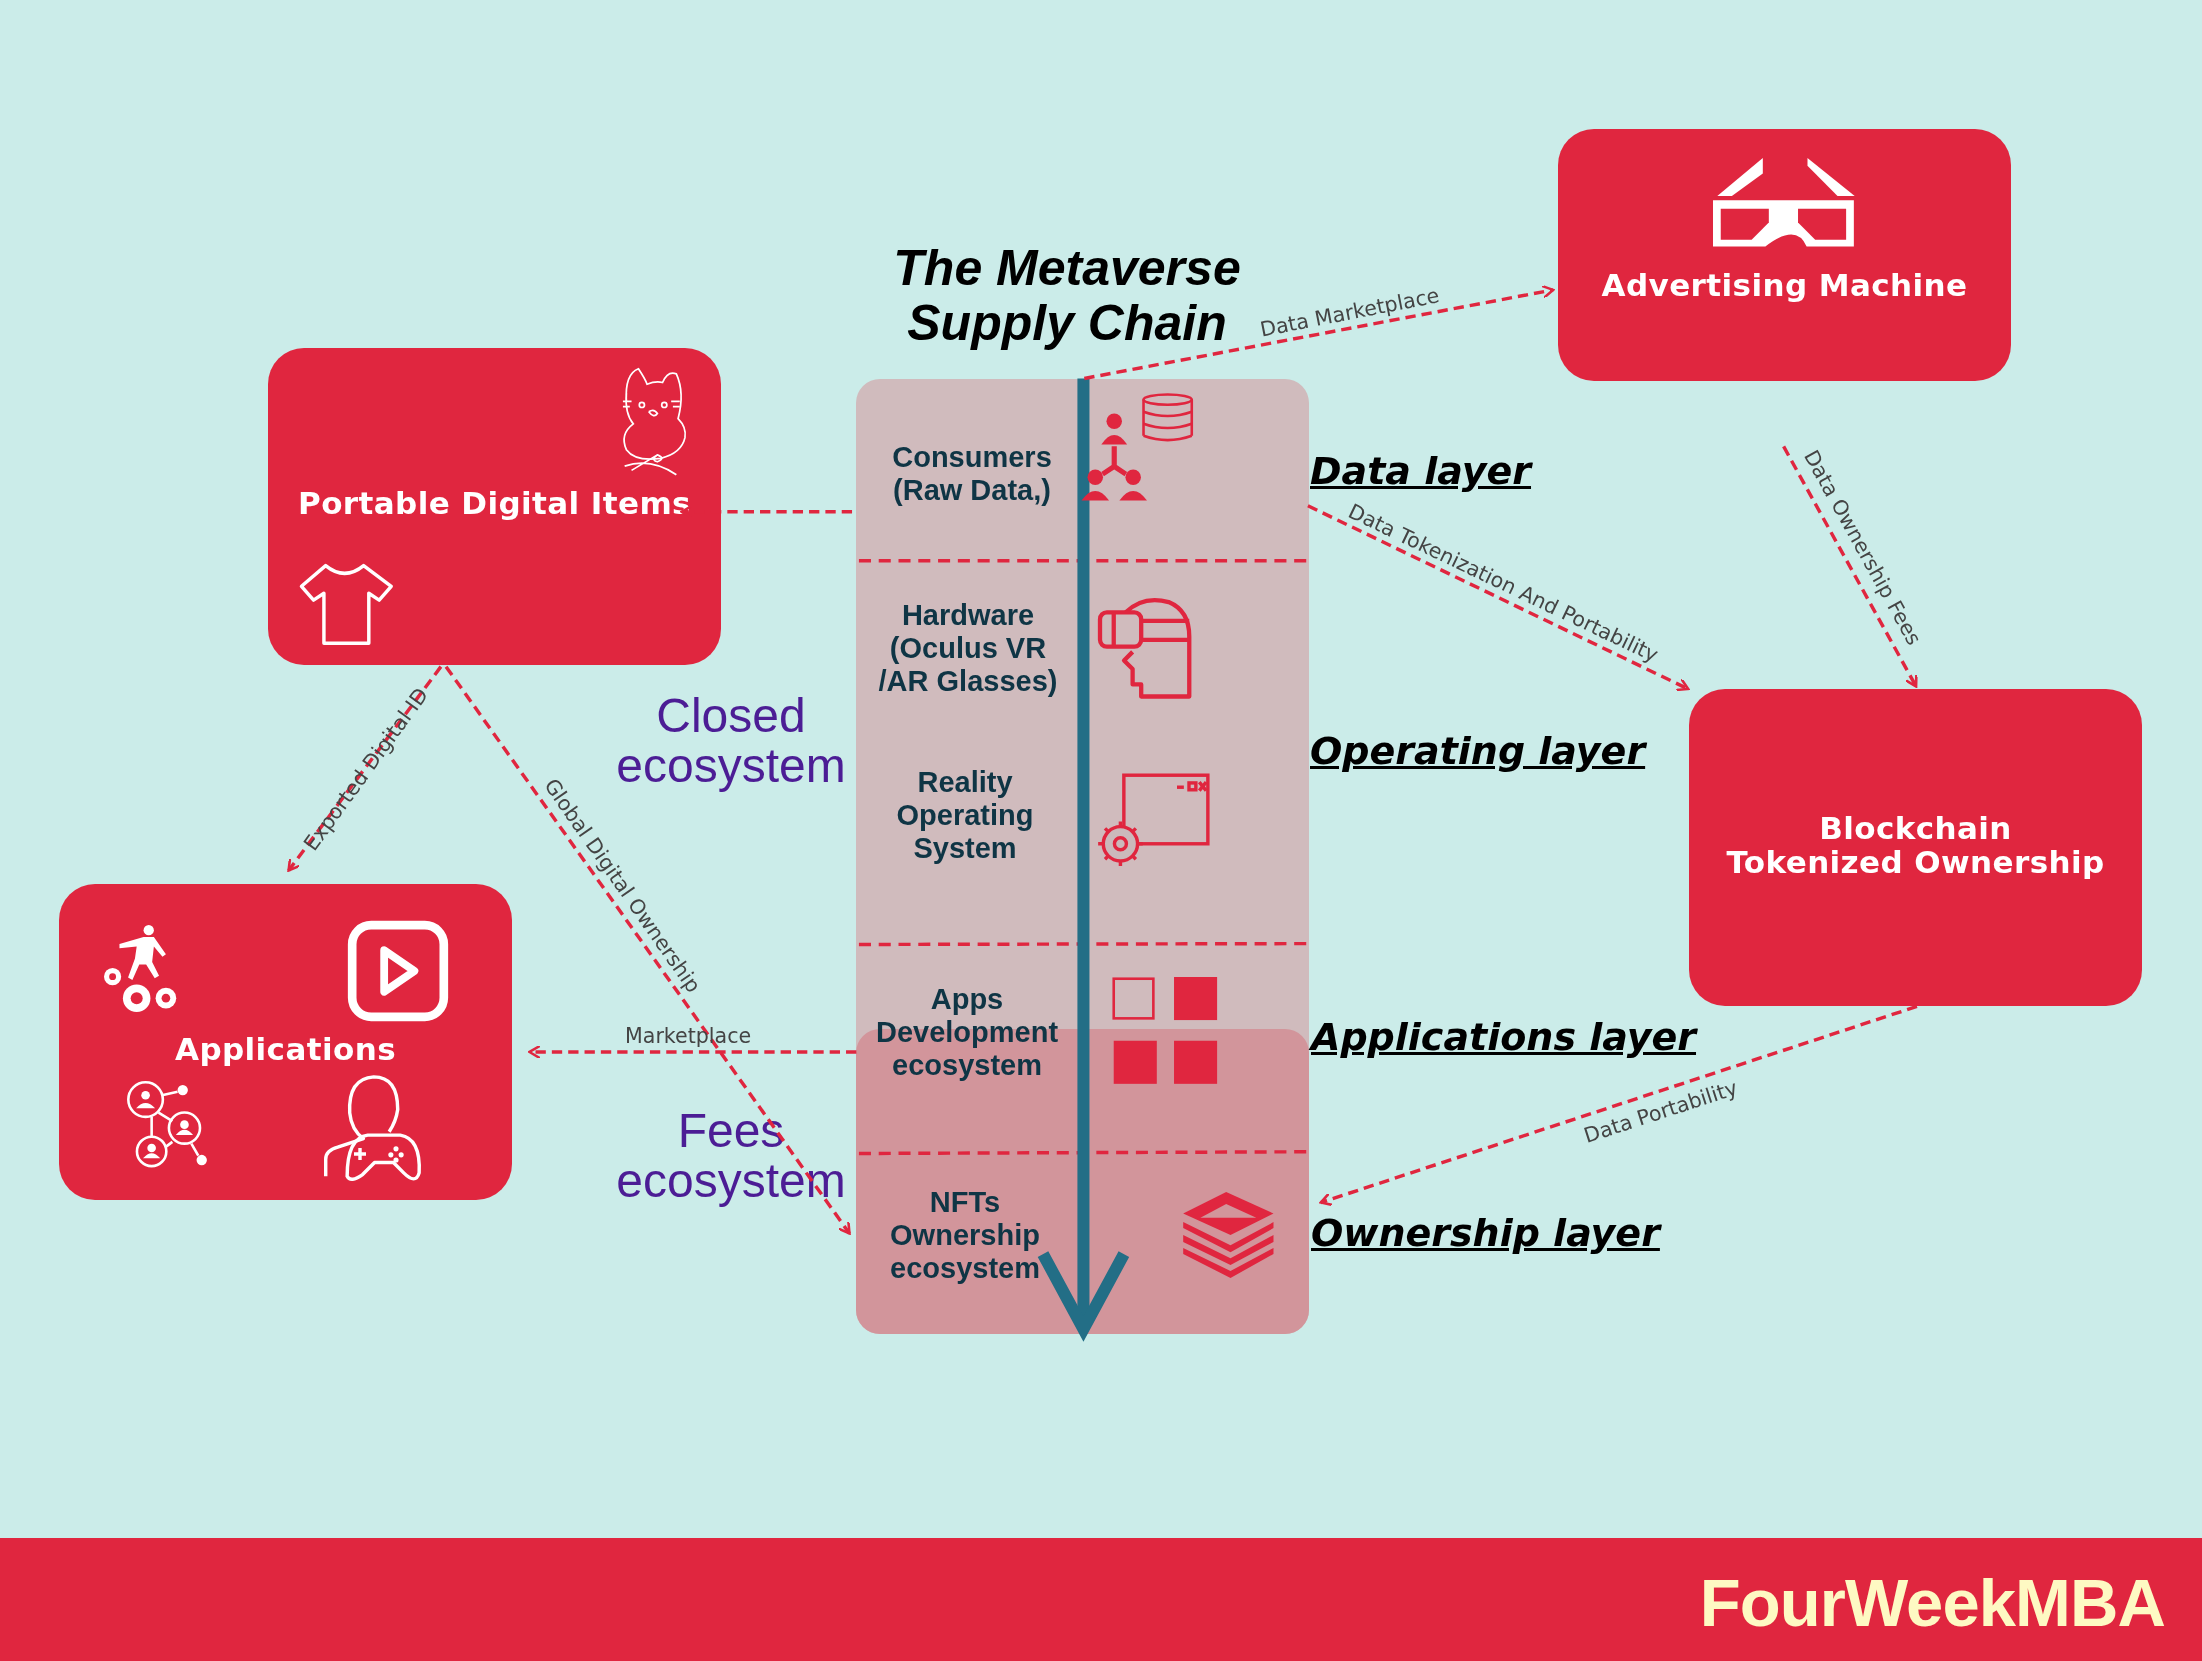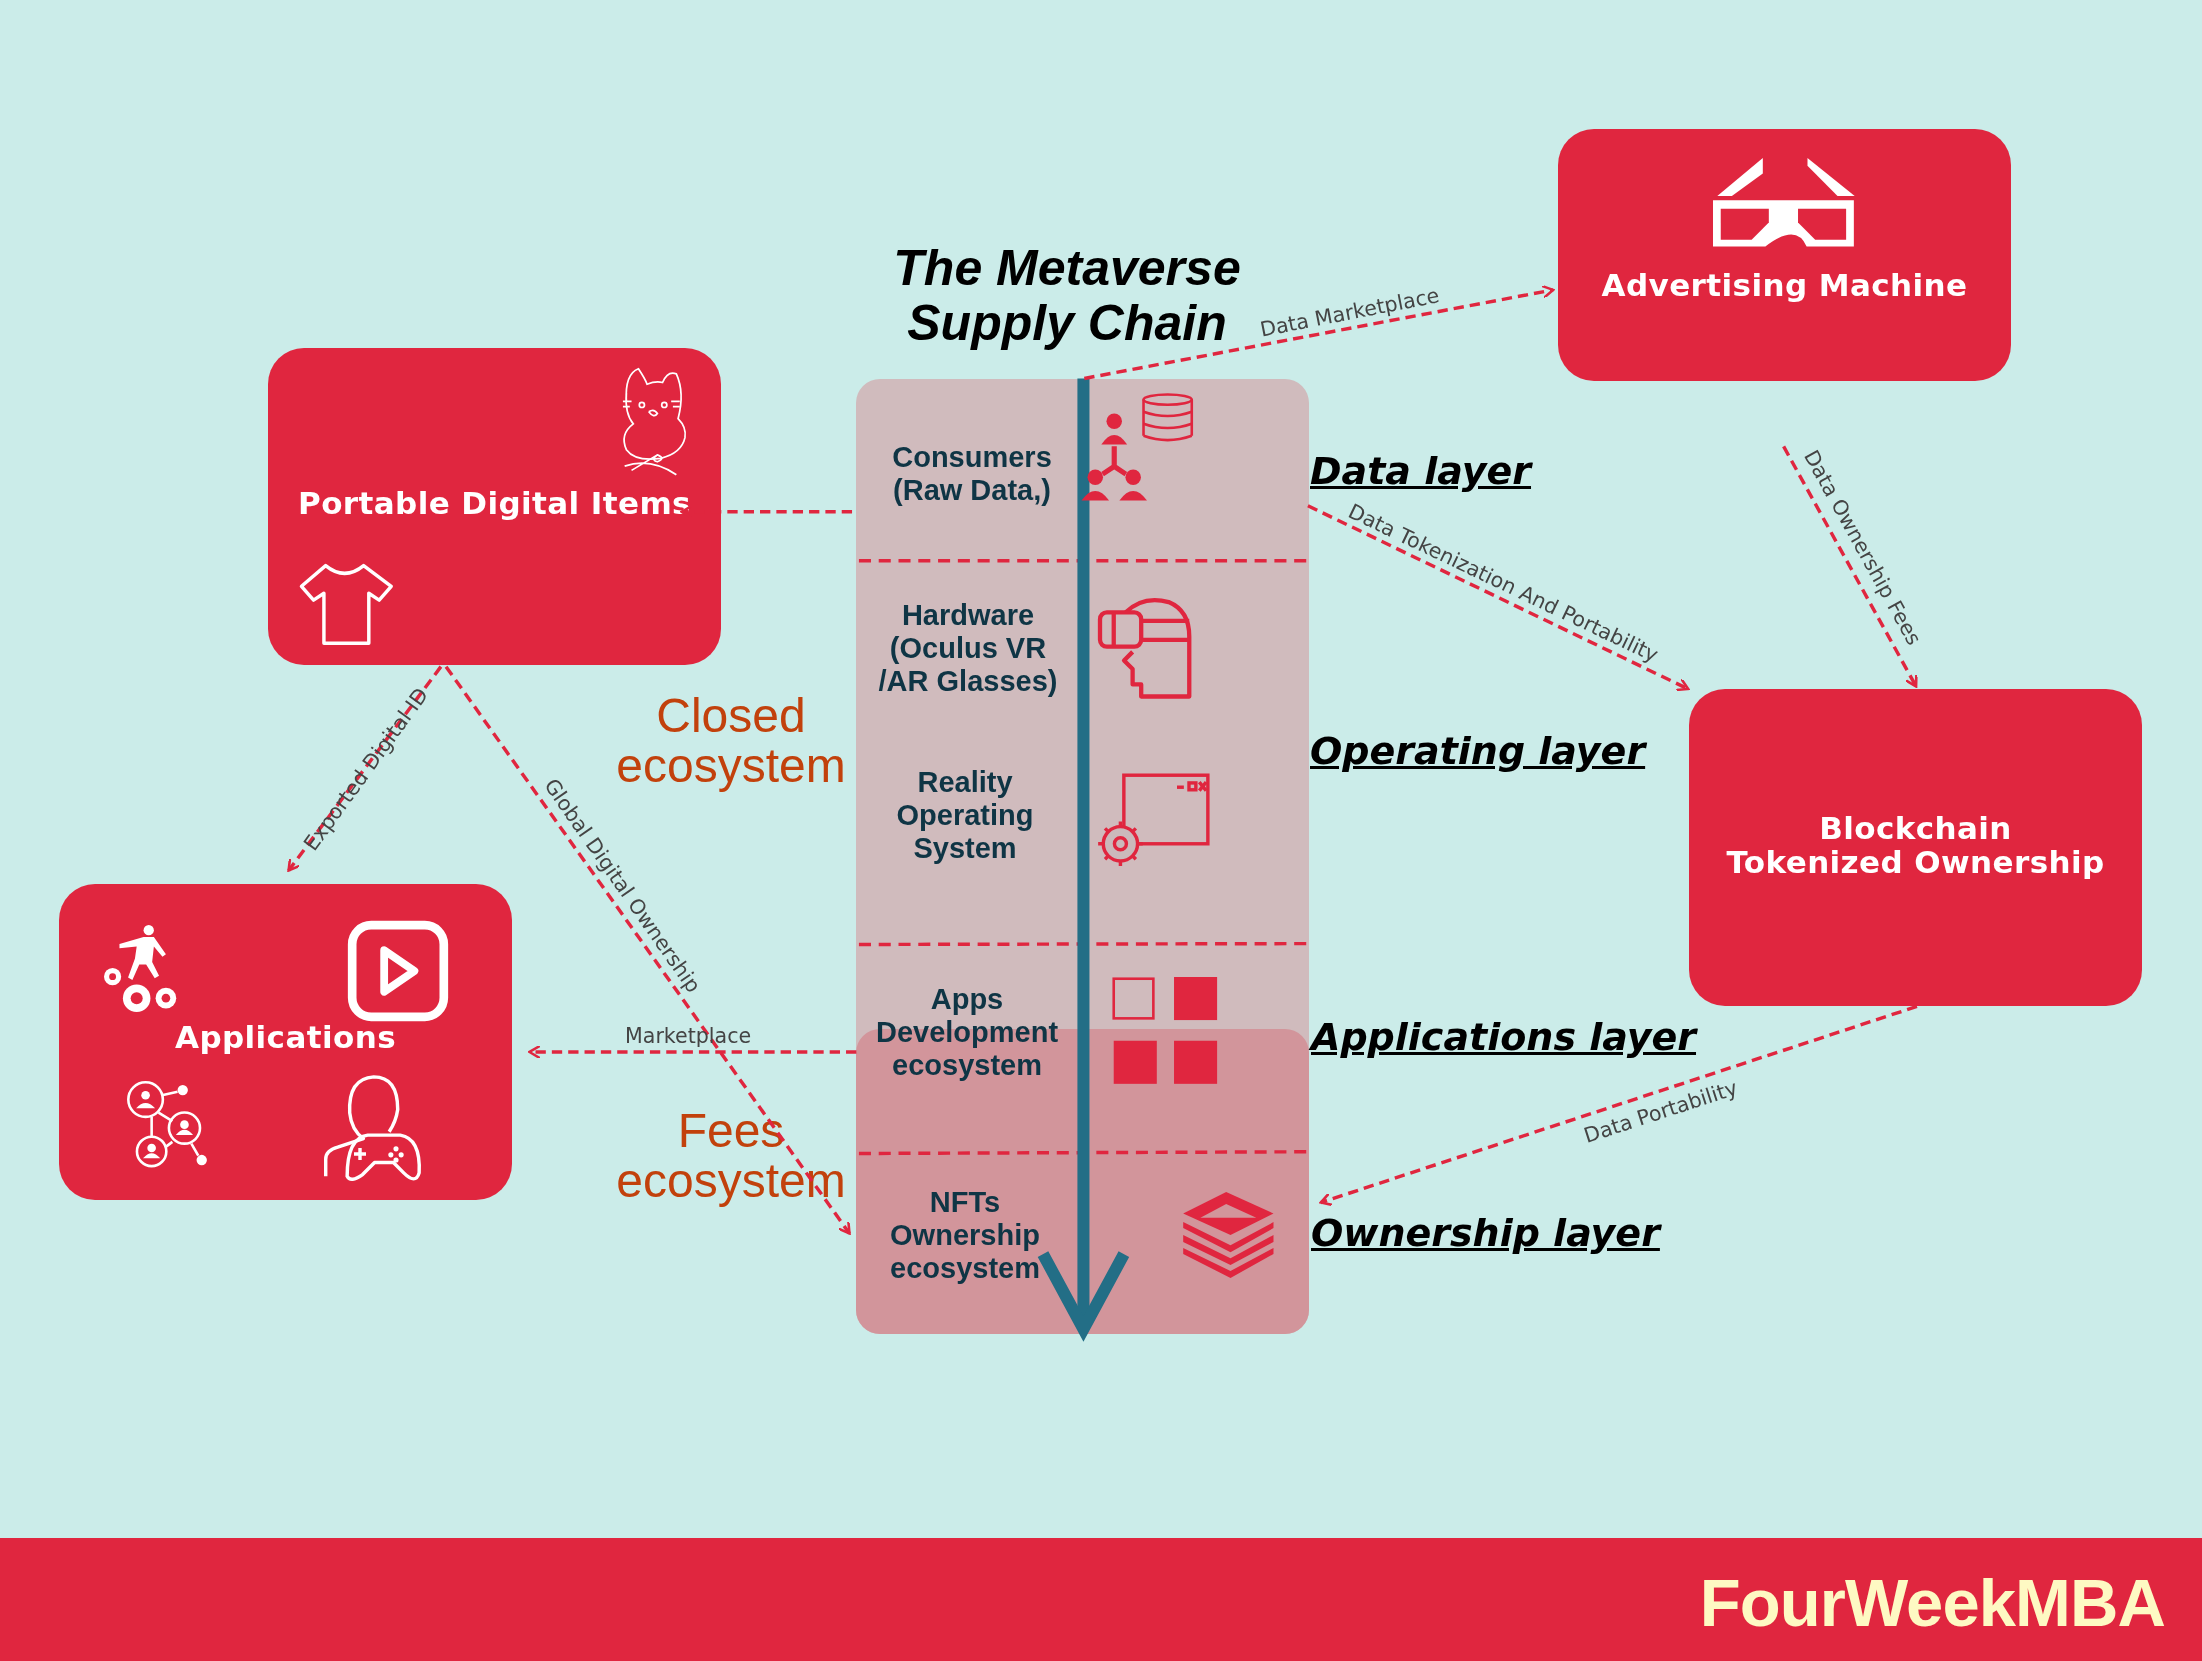--- a/index.html
+++ b/index.html
@@ -3,21 +3,21 @@
 <meta charset="utf-8">
 <style>
   html, body { margin:0; padding:0; }
   body { width:2203px; height:1661px; position:relative; overflow:hidden; background:#CBECE9; font-family:"Liberation Sans", sans-serif; }
   .box { position:absolute; background:#E0263F; border-radius:36px; color:#fff; }
   .box-title { position:absolute; left:0; right:0; text-align:center; font-family:"DejaVu Sans", sans-serif; font-weight:bold; color:#fff; font-size:31px; letter-spacing:0.4px; line-height:1.1; }
   .column { position:absolute; left:856px; top:379px; width:453px; height:955px; background:#D0BBBD; border-radius:24px; }
   .column-open { position:absolute; left:856px; top:1029px; width:453px; height:305px; background:#D2959B; border-radius:24px; }
   .stage-label { position:absolute; width:232px; text-align:center; color:#0F3545; font-family:"Liberation Sans", sans-serif; font-weight:bold; font-size:29px; line-height:33px; }
   .layer-label { position:absolute; font-family:"DejaVu Sans", sans-serif; font-weight:bold; font-style:italic; color:#000; font-size:38px; white-space:nowrap;text-decoration:underline; }
-  .eco-label { position:absolute; text-align:center; color:#c2410c; font-family:"Liberation Sans", sans-serif; font-size:48px; line-height:50px; width:258px; }
+  .eco-label { position:absolute; text-align:center; color:#4c1d95; font-family:"Liberation Sans", sans-serif; font-size:48px; line-height:50px; width:258px; }
   .title { position:absolute; left:869px; top:241px; width:396px; text-align:center; color:#000000; font-family:"Liberation Sans", sans-serif; font-style:italic; font-weight:bold; font-size:50px; line-height:55px; }
   .edge-label { position:absolute; color:#444; font-family:"DejaVu Sans", sans-serif; font-size:20.6px; white-space:nowrap; transform-origin:0 0; }
   .footer { position:absolute; left:0; top:1538px; width:2203px; height:124px; background:#E0263F; }
   .brand { position:absolute; right:38px; top:26px; color:#fef9c3; font-family:"Liberation Sans", sans-serif; font-weight:bold; font-size:67px; letter-spacing:-0.9px; }
   svg { position:absolute; overflow:visible; }
 </style>
 </head>
 <body>
 
 <div class="title">
@@ -165,21 +165,21 @@
     <g fill="#E0263F">
       <circle cx="10" cy="60" r="4"></circle>
         <circle cx="38" cy="85" r="7"></circle>
         <circle cx="72" cy="85" r="5"></circle>
     </g>
   </svg>
   <svg width="102" height="102" style="left:288px;top:36px;" viewBox="0 0 118 118">
     <rect x="6" y="6" width="106" height="106" rx="22" fill="none" stroke="#fff" stroke-width="10"></rect>
     <path d="M43 35 l35 24 -35 24 z" fill="none" stroke="#fff" stroke-width="9" stroke-linejoin="round"></path>
   </svg>
-  <div class="box-title" style="top:136px;text-align:center;">Applications</div>
+  <div class="box-title" style="top:148px;text-align:center;">Applications</div>
   <svg width="95" height="95" style="left:65px;top:194px;" viewBox="0 0 110 110">
     <g fill="none" stroke="#fff" stroke-width="3">
       <circle cx="25" cy="25" r="20"></circle>
         <circle cx="70" cy="58" r="18"></circle>
         <circle cx="32" cy="85" r="17"></circle>
       <path d="M44 20 l18 -4 M40 40 l16 10 M32 45 v23 M48 80 l8 -6 M78 76 l8 14"></path>
     </g>
     <g fill="#fff">
         <circle cx="68" cy="14" r="6"></circle>
         <circle cx="90" cy="95" r="6"></circle>

